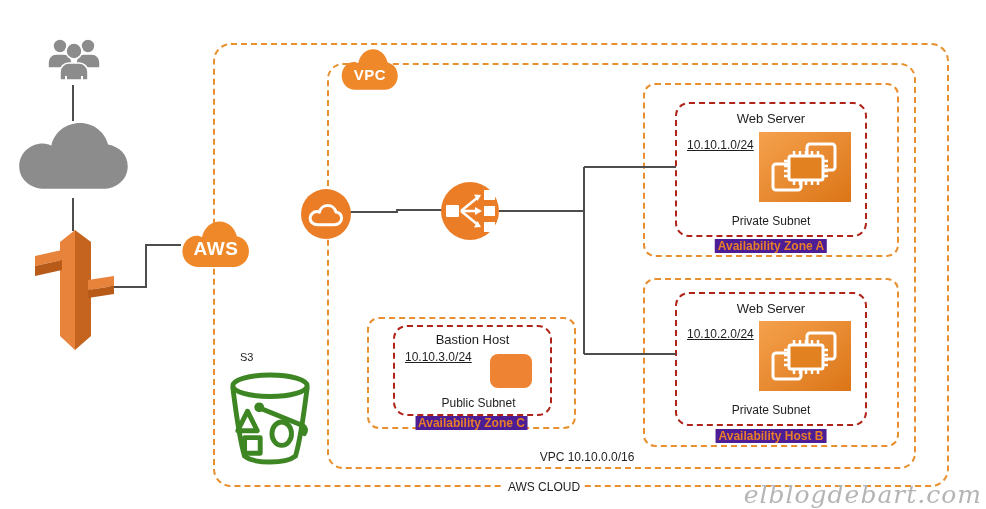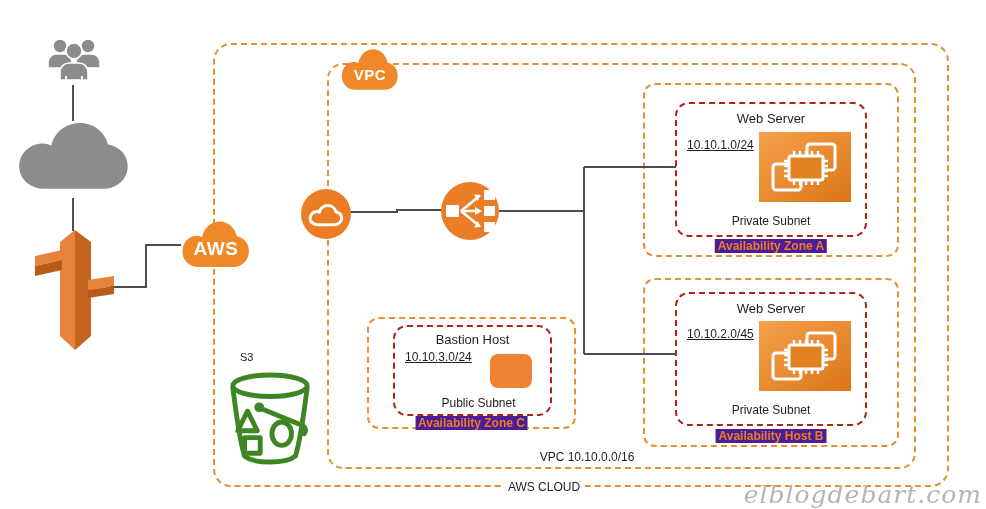--- a/index.html
+++ b/index.html
@@ -83,21 +83,21 @@
         </svg>
       </div>
       <span class="subnet-type">Private Subnet</span>
     </div>
     <span class="zone-label">Availability Zone A</span>
   </div>
 
   <div class="abs zone zone-b">
     <div class="subnet subnet-b">
       <span class="res-title">Web Server</span>
-      <span class="cidr" style="top:33px;">10.10.2.0/45</span>
+      <span class="cidr" style="top:33px;">10.10.2.0/24</span>
       <div class="abs" style="left:82px;top:27px;width:92px;height:70px;">
         <svg width="92" height="70" viewBox="0 0 92 70">
           <defs>
               <linearGradient id="ec2gB" x1="0" y1="0" x2="1" y2="1">
             <stop offset="0" stop-color="#F5A14D"></stop>
                 <stop offset="1" stop-color="#DB7517"></stop>
           </linearGradient>
             </defs>
           <rect width="92" height="70" fill="url(#ec2gB)"></rect>
           <g stroke="#fff" fill="none" stroke-width="3">

